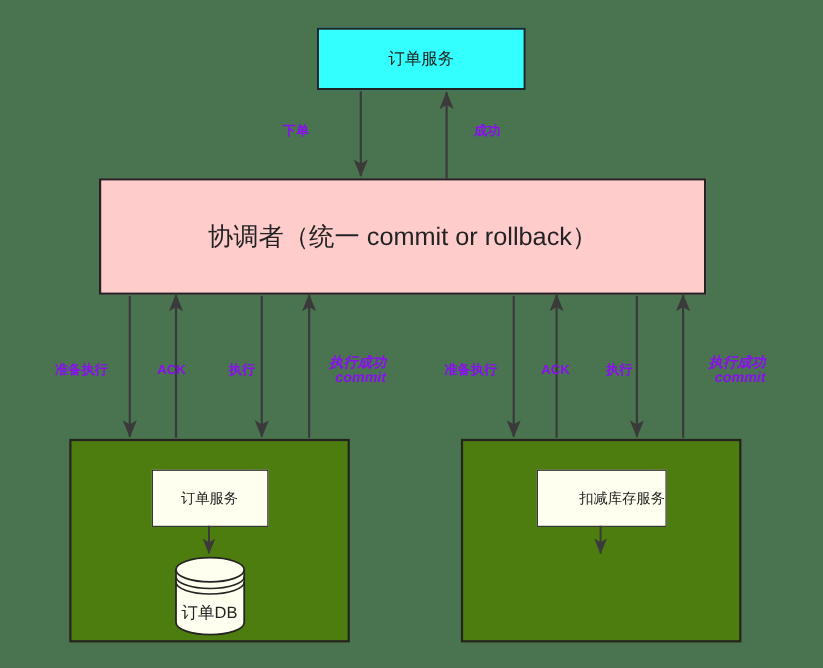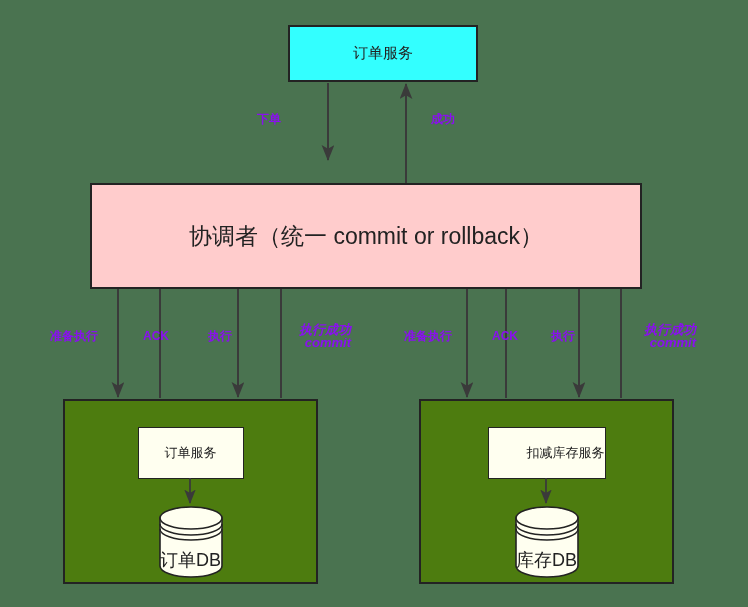--- a/index.html
+++ b/index.html
@@ -45,21 +45,20 @@
     font-size: 15px;
   }
   .box-coordinator {
     left: 90px;
     top: 162px;
     width: 552px;
     height: 106px;
     background: #FFCCCC;
     border: 2px solid #232323;
     font-size: 23px;
-    margin-top: 21px;
   }
   .box-service-container {
     position: absolute;
     box-sizing: border-box;
     background: #4d7c0f;
     border: 2px solid #232323;
     top: 399px;
     width: 255px;
     height: 185px;
   }
@@ -92,21 +91,21 @@
     width: 68px;
     height: 72px;
   }
   .db svg { display: block; }
   .db-label {
     position: absolute;
     left: 0;
     top: 42px;
     width: 100%;
     text-align: center;
-    font-size: 18px;
+    font-size: 15px;
     color: #222222;
   }
 
   .edge-label {
     position: absolute;
     color: #8A0FF0;
     font-weight: bold;
     font-size: 12px;
     line-height: 13px;
     white-space: nowrap;
@@ -162,29 +161,20 @@
         <path d="M3,23 A31,11 0 0 0 65,23" fill="none" stroke="#232323" stroke-width="1.4"></path>
       </svg>
       <div class="db-label">订单DB</div>
     </div>
   </div>
 
   <div class="box-service-container right">
     <div class="service-inner wide">
       <span>扣减库存服务</span>
     </div>
-    <div class="db">
-      <svg width="68" height="72" viewBox="0 0 68 72">
-        <path d="M3,12 L3,60 A31,11 0 0 0 65,60 L65,12 Z" fill="#FFFFF0" stroke="#232323" stroke-width="1.6"></path>
-        <ellipse cx="34" cy="12" rx="31" ry="11" fill="#FFFFF0" stroke="#232323" stroke-width="1.6"></ellipse>
-        <path d="M3,18 A31,11 0 0 0 65,18" fill="none" stroke="#232323" stroke-width="1.4"></path>
-        <path d="M3,23 A31,11 0 0 0 65,23" fill="none" stroke="#232323" stroke-width="1.4"></path>
-      </svg>
-      <div class="db-label">库存DB</div>
-    </div>
   </div>
 
   <svg style="position:absolute;left:63px;top:399px;width:255px;height:185px;pointer-events:none;" viewBox="0 0 255 185">
     <defs>
       <marker id="arrow2" markerWidth="9" markerHeight="9" refX="7.5" refY="3.2" orient="auto" markerUnits="strokeWidth">
         <path d="M0,0 L8,3.2 L0,6.4 L1.9,3.2 z" fill="#3a3a3a"></path>
       </marker>
     </defs>
     <line x1="127" y1="79" x2="127" y2="104" stroke="#3a3a3a" stroke-width="1.8" marker-end="url(#arrow2)"></line>
   </svg>

